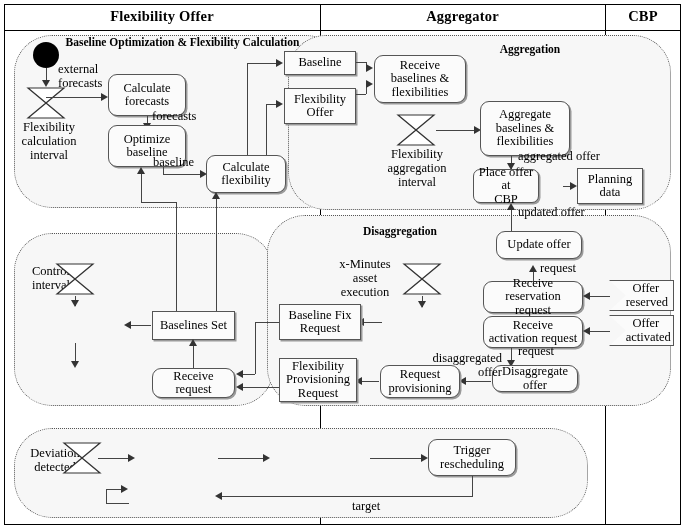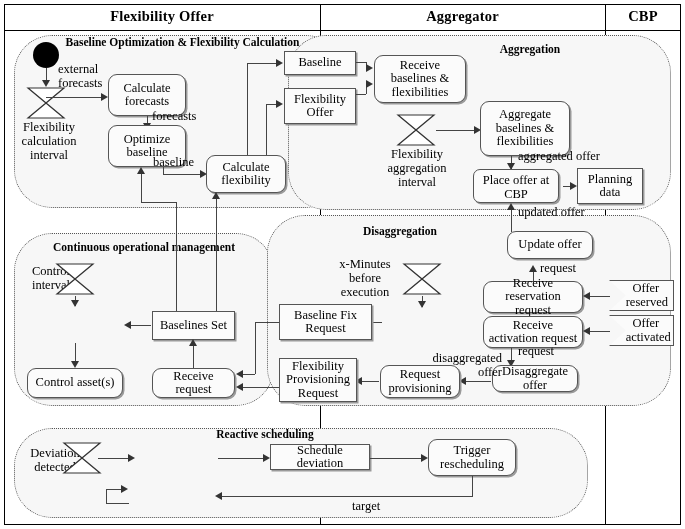--- a/index.html
+++ b/index.html
@@ -66,27 +66,25 @@
   <div class="lane-title" style="left:320px;width:285px;">Aggregator</div>
   <div class="lane-title" style="left:605px;width:76px;">CBP</div>
 
   <div class="grp" style="left:14px;top:35px;width:330px;height:173px;"></div>
   <div class="grp-label" style="left:60px;top:36px;width:245px;">Baseline Optimization &amp; Flexibility Calculation</div>
 
   <div class="grp" style="left:288px;top:35px;width:383px;height:175px;"></div>
   <div class="grp-label" style="left:450px;top:43px;width:160px;">Aggregation</div>
 
   <div class="grp" style="left:14px;top:233px;width:260px;height:173px;"></div>
-  <div class="grp-label" style="left:28px;top:241px;width:232px;">Continuous operational management</div>
 
   <div class="grp" style="left:267px;top:215px;width:404px;height:191px;"></div>
   <div class="grp-label" style="left:340px;top:225px;width:120px;">Disaggregation</div>
 
   <div class="grp" style="left:14px;top:428px;width:574px;height:90px;"></div>
-  <div class="grp-label" style="left:175px;top:428px;width:180px;">Reactive scheduling</div>
 
   <div class="initial" style="left:33px;top:42px;"></div>
   <div class="v" style="left:46px;top:68px;height:14px;"></div>
   <div class="ar ar-d" style="left:41.5px;top:80px;"></div>
 
   <div class="timer" style="left:26px;top:86px;">
     <svg width="40" height="34" viewBox="0 0 40 34">
         <polygon points="2,2 38,2 2,32 38,32" fill="#fff" stroke="#333" stroke-width="1.2"></polygon>
       </svg>
   </div>
@@ -169,39 +167,39 @@
   <div class="node" style="left:480px;top:101px;width:90px;height:55px;">
       <span style="white-space:pre-line">Aggregate
 baselines &amp;
 flexibilities</span>
     </div>
 
   <div class="v" style="left:511px;top:156px;height:13px;"></div>
   <div class="ar ar-d" style="left:506.5px;top:163px;"></div>
   <div class="lbl" style="left:518px;top:150px;">aggregated offer</div>
 
-  <div class="node" style="left:473px;top:169px;width:86px;height:34px;border-radius:7px;align-items:flex-end;">
+  <div class="node" style="left:473px;top:169px;width:66px;height:34px;border-radius:7px;">
       <span style="white-space:pre-line">Place offer at
 CBP</span>
     </div>
 
   <div class="h" style="left:563px;top:186px;width:9px;"></div>
   <div class="ar ar-r" style="left:570px;top:181.5px;"></div>
 
   <div class="obj" style="left:577px;top:168px;width:66px;height:36px;">
       <span style="white-space:pre-line">Planning
 data</span>
     </div>
 
   <div class="v" style="left:511px;top:227px;height:-0px;"></div>
   <div class="v" style="left:511px;top:209px;height:23px;"></div>
   <div class="ar ar-u" style="left:506.5px;top:203px;"></div>
   <div class="lbl" style="left:518px;top:206px;">updated offer</div>
 
-  <div class="node" style="left:496px;top:231px;width:86px;height:28px;margin-left:11px;">
+  <div class="node" style="left:496px;top:231px;width:86px;height:28px;">
       <span style="white-space:pre-line">Update offer</span>
     </div>
 
   <div class="v" style="left:533px;top:272px;height:18px;"></div>
   <div class="ar ar-u" style="left:528.5px;top:265px;"></div>
   <div class="lbl" style="left:540px;top:262px;">request</div>
 
   <div class="node" style="left:483px;top:281px;width:100px;height:32px;">
       <span style="white-space:pre-line">Receive
 reservation request</span>
@@ -248,56 +246,53 @@
   <div class="h" style="left:362px;top:381px;width:17px;"></div>
   <div class="ar ar-l" style="left:355px;top:376.5px;"></div>
 
   <div class="obj" style="left:279px;top:358px;width:78px;height:44px;">
       <span style="white-space:pre-line">Flexibility
 Provisioning
 Request</span>
     </div>
 
   <div class="lbl" style="left:330px;top:258px;width:70px;text-align:center;">x-Minutes
-before
+asset
 execution</div>
   <div class="timer" style="left:402px;top:262px;">
     <svg width="40" height="34" viewBox="0 0 40 34">
         <polygon points="2,2 38,2 2,32 38,32" fill="#fff" stroke="#333" stroke-width="1.2"></polygon>
       </svg>
   </div>
   <div class="v" style="left:422px;top:296px;height:11px;"></div>
   <div class="ar ar-d" style="left:417.5px;top:301px;"></div>
 
 
   <div class="h" style="left:363px;top:322px;width:19px;"></div>
   <div class="ar ar-l" style="left:357px;top:317.5px;"></div>
 
-  <div class="obj" style="left:279px;top:304px;width:93px;height:36px;">
+  <div class="obj" style="left:279px;top:304px;width:82px;height:36px;">
       <span style="white-space:pre-line">Baseline Fix
 Request</span>
     </div>
 
   <div class="lbl" style="left:22px;top:265px;width:58px;text-align:center;">Control
 interval</div>
   <div class="timer" style="left:55px;top:262px;">
     <svg width="40" height="34" viewBox="0 0 40 34">
         <polygon points="2,2 38,2 2,32 38,32" fill="#fff" stroke="#333" stroke-width="1.2"></polygon>
       </svg>
   </div>
   <div class="v" style="left:75px;top:296px;height:10px;"></div>
   <div class="ar ar-d" style="left:70.5px;top:300px;"></div>
 
 
   <div class="v" style="left:75px;top:343px;height:23px;"></div>
   <div class="ar ar-d" style="left:70.5px;top:361px;"></div>
 
-  <div class="node" style="left:27px;top:368px;width:96px;height:30px;">
-      <span style="white-space:pre-line">Control asset(s)</span>
-    </div>
 
   <div class="node" style="left:152px;top:311px;width:83px;height:29px;border-radius:0;">
       <span style="white-space:pre-line">Baselines Set</span>
     </div>
 
   <div class="h" style="left:131px;top:325px;width:20px;"></div>
   <div class="ar ar-l" style="left:124px;top:320.5px;"></div>
 
   <div class="node" style="left:152px;top:368px;width:83px;height:30px;">
       <span style="white-space:pre-line">Receive request</span>
@@ -329,23 +324,20 @@
         <polygon points="2,2 38,2 2,32 38,32" fill="#fff" stroke="#333" stroke-width="1.2"></polygon>
       </svg>
   </div>
   <div class="h" style="left:98px;top:458px;width:32px;"></div>
   <div class="ar ar-r" style="left:128px;top:453.5px;"></div>
 
 
   <div class="h" style="left:218px;top:458px;width:47px;"></div>
   <div class="ar ar-r" style="left:263px;top:453.5px;"></div>
 
-  <div class="obj" style="left:270px;top:444px;width:100px;height:26px;">
-      <span style="white-space:pre-line">Schedule deviation</span>
-    </div>
 
   <div class="h" style="left:370px;top:458px;width:53px;"></div>
   <div class="ar ar-r" style="left:421px;top:453.5px;"></div>
 
   <div class="node" style="left:428px;top:439px;width:88px;height:37px;">
       <span style="white-space:pre-line">Trigger
 rescheduling</span>
     </div>
 
   <div class="v" style="left:472px;top:476px;height:20px;"></div>

